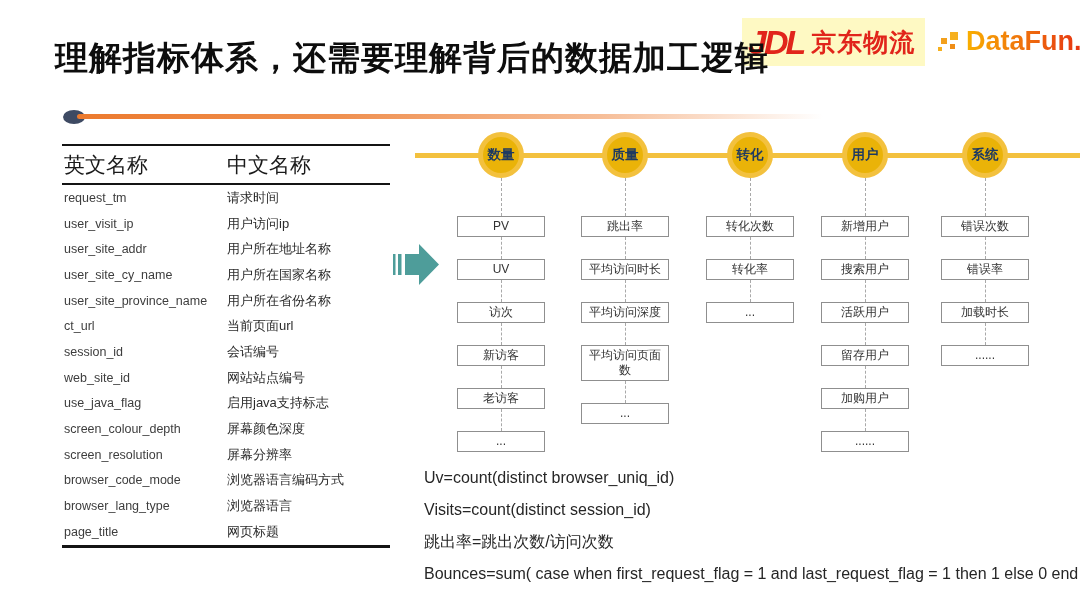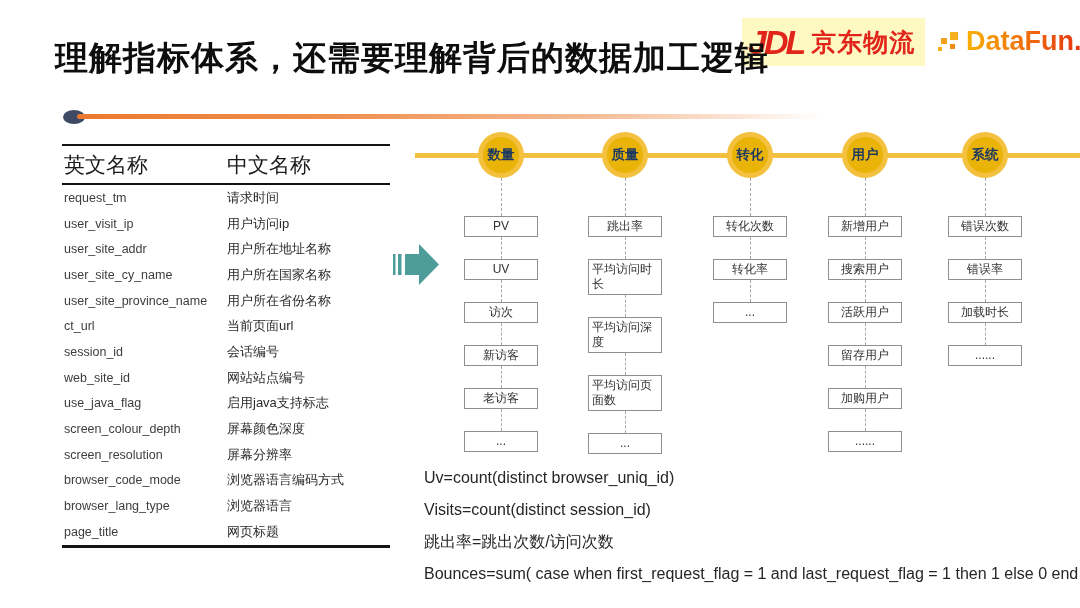--- a/index.html
+++ b/index.html
@@ -83,22 +83,22 @@
   .col-3 { left:805px; } .col-4 { left:925px; }
   .stage-circle {
     width:46px; height:46px; border-radius:50%;
     background:#eab308; border:5px solid #f3c13e;
     display:flex; align-items:center; justify-content:center;
     font-size:13.5px; font-weight:bold; color:#1f3a60; z-index:2;
   }
   .connector { width:0; height:22px; border-left:1.5px dashed #a9a9a9; }
   .connector.first { height:38px; }
   .metric-box {
-    width:74px; min-height:20px; background:#ffffff; border:1px solid #8f8f8f;
-    display:flex; align-items:center; justify-content:center; text-align:left;
+    width:88px; min-height:20px; background:#ffffff; border:1px solid #8f8f8f;
+    display:flex; align-items:center; justify-content:center; text-align:center;
     font-size:12px; line-height:1.25; color:#333; padding:2px 3px;
   }
 
   
   .formulas { position:absolute; left:424px; top:462px; font-size:16px; color:#262626; }
   .formula-line { height:32px; line-height:32px; white-space:nowrap; }
 </style>
 </head>
 <body>
 

